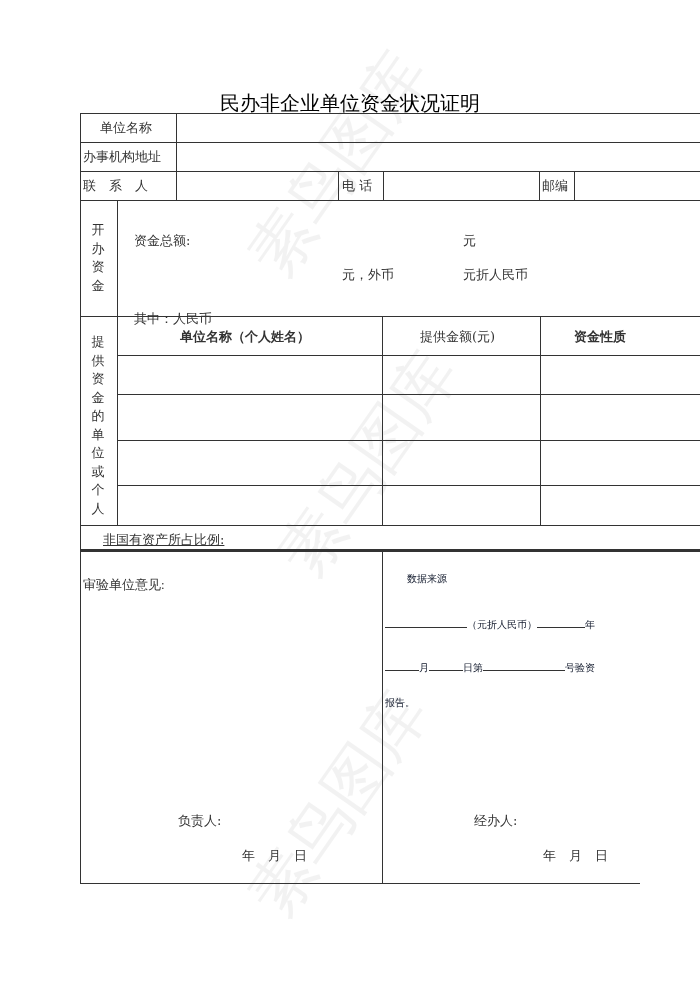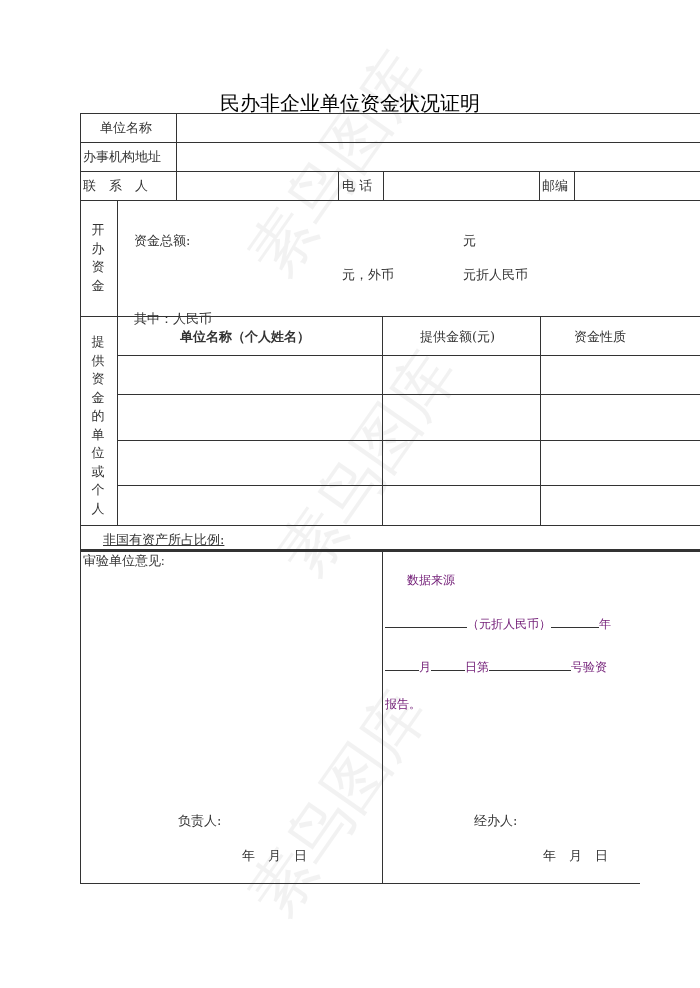--- a/index.html
+++ b/index.html
@@ -7,21 +7,21 @@
          font-family:"DejaVu Serif","Liberation Serif",serif; color:#222; }
   .hl { position:absolute; height:0; border-top:1.5px solid #333; }
   .vl { position:absolute; width:0; border-left:1.5px solid #333; }
   .thick { border-top-width:3px; }
   .t { position:absolute; font-size:13px; line-height:1; white-space:nowrap; color:#333; }
   .title { position:absolute; left:0; width:700px; top:90px; text-align:center; font-size:20px; color:#000000; }
   .vert { position:absolute; font-size:13px; line-height:18.5px; width:20px; text-align:center; color:#333; }
   .field { position:absolute; }
   .wm { position:absolute; font-size:64px; color:rgba(0,0,0,0.05); transform:rotate(-55deg); white-space:nowrap; pointer-events:none; font-family:"DejaVu Sans",sans-serif; }
   .blank { display:inline-block; border-bottom:1px solid #333; height:13px; vertical-align:baseline; }
-  .srcline { position:absolute; left:385px; font-size:12px; white-space:nowrap; color:#701a75; }
+  .srcline { position:absolute; left:385px; font-size:10px; white-space:nowrap; color:#0f172a; }
 </style>
 </head>
 <body>
 
 <div class="wm" style="left:210px;top:120px;">素鸟图库</div>
 <div class="wm" style="left:240px;top:420px;">素鸟图库</div>
 <div class="wm" style="left:210px;top:760px;">素鸟图库</div>
 
 <div class="title">民办非企业单位资金状况证明</div>
 
@@ -82,21 +82,21 @@
   <div>金</div>
   <div>的</div>
   <div>单</div>
   <div>位</div>
   <div>或</div>
   <div>个</div>
   <div>人</div>
 </div>
 <div class="t" style="left:180px;top:330px;font-weight:bold;">单位名称（个人姓名）</div>
 <div class="t" style="left:420px;top:330px;">提供金额(元)</div>
-<div class="t" style="left:574px;top:330px;">资金性质</div>
+<div class="t" style="left:574px;top:330px;font-weight:bold;">资金性质</div>
 
 <div>
   <div class="field" style="left:119px;top:357px;width:262px;height:36px;"></div>
   <div class="field" style="left:384px;top:357px;width:155px;height:36px;"></div>
   <div class="field" style="left:542px;top:357px;width:156px;height:36px;"></div>
 </div>
 <div>
   <div class="field" style="left:119px;top:396px;width:262px;height:43px;"></div>
   <div class="field" style="left:384px;top:396px;width:155px;height:43px;"></div>
   <div class="field" style="left:542px;top:396px;width:156px;height:43px;"></div>
@@ -108,21 +108,21 @@
 </div>
 <div>
   <div class="field" style="left:119px;top:487px;width:262px;height:37px;"></div>
   <div class="field" style="left:384px;top:487px;width:155px;height:37px;"></div>
   <div class="field" style="left:542px;top:487px;width:156px;height:37px;"></div>
 </div>
 
 <div class="t" style="left:103px;top:533px;text-decoration:underline;">非国有资产所占比例:</div>
 <div class="field" style="left:240px;top:527px;width:450px;height:21px;"></div>
 
-<div class="t" style="left:83px;top:554px;font-family:Liberation Serif, serif;">审验单位意见:</div>
+<div class="t" style="left:83px;top:578px;font-family:Liberation Serif, serif;">审验单位意见:</div>
 <div class="field" style="left:82px;top:572px;width:298px;height:230px;"></div>
 <div class="t" style="left:178px;top:814px;">负责人:</div>
 <div class="t" style="left:242px;top:849px;word-spacing:8px;">年　月　日</div>
 
 <div class="srcline" style="left:407px;top:572px;">数据来源</div>
 <div class="srcline" style="top:614px;">
   <span class="blank" style="width:82px;"></span><span>（元折人民币）</span><span class="blank" style="width:48px;"></span><span>年</span>
 </div>
 <div class="srcline" style="top:657px;">
   <span class="blank" style="width:34px;"></span><span>月</span><span class="blank" style="width:34px;"></span><span>日第</span><span class="blank" style="width:82px;"></span><span>号验资</span>

